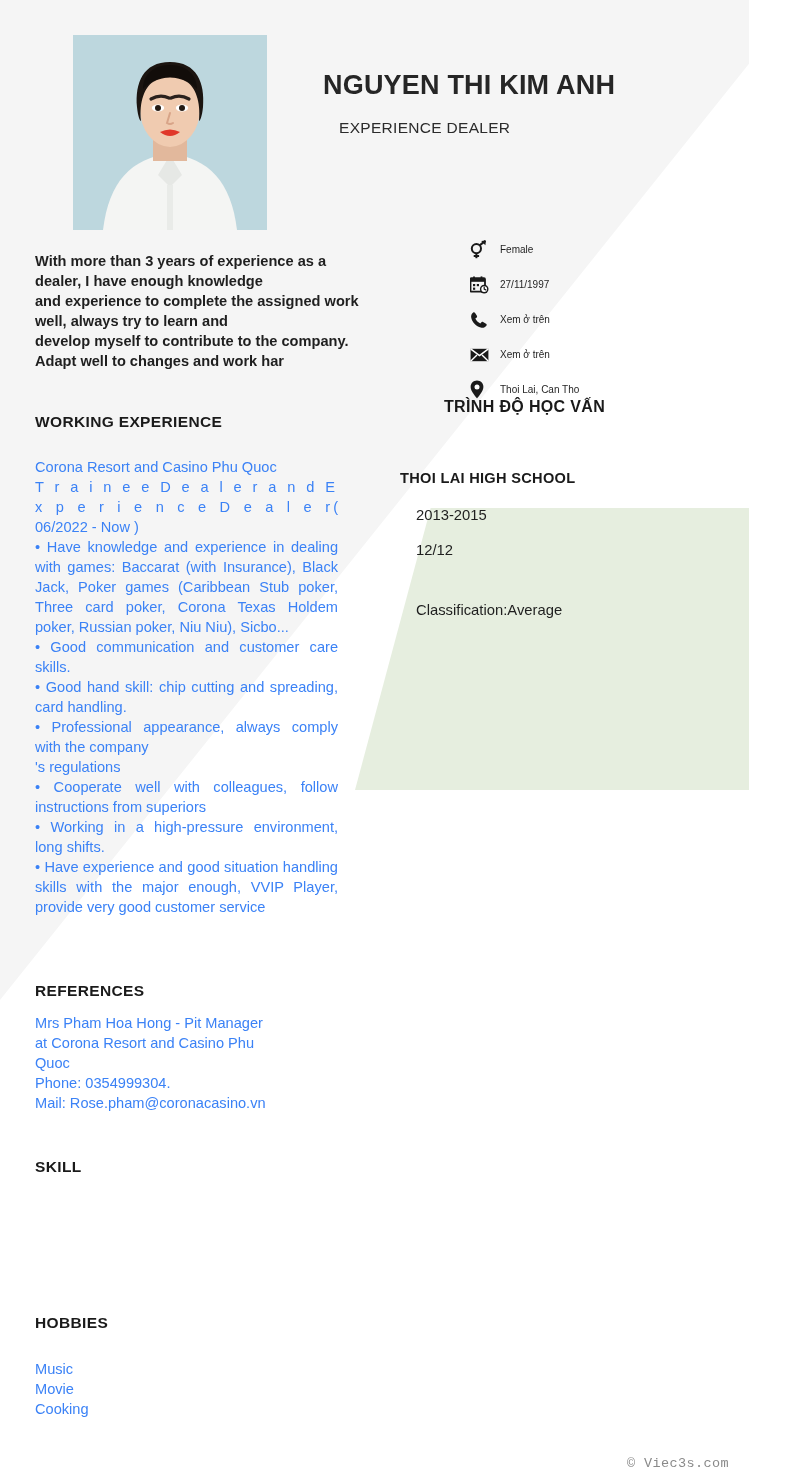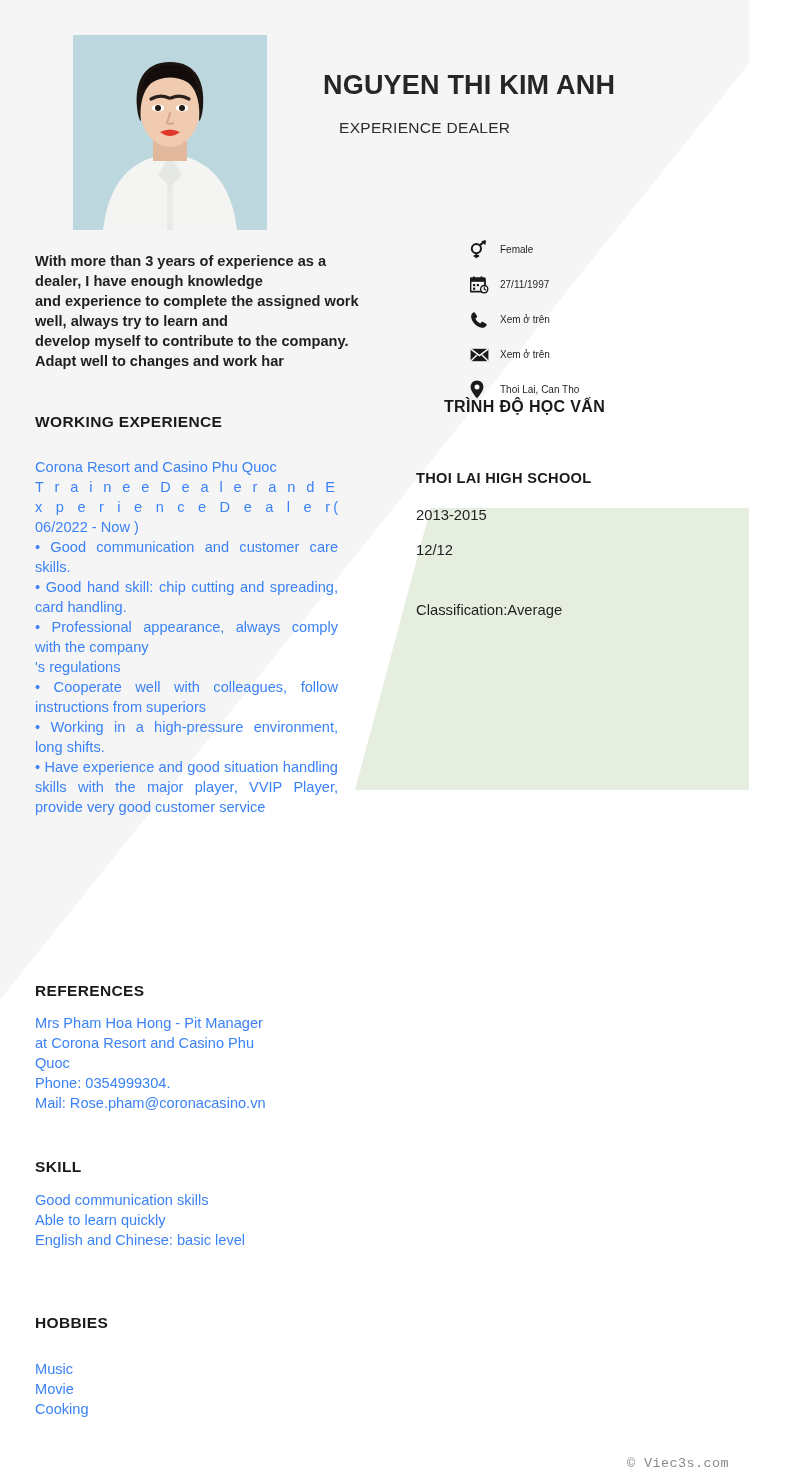--- a/index.html
+++ b/index.html
@@ -138,21 +138,21 @@
     text-align-last: left;
   }
 
   .ref-body   { left: 35px; top: 1013px; width: 330px; white-space: pre-line; }
   .skill-body { left: 35px; top: 1190px; width: 330px; white-space: pre-line; }
   .hob-body   { left: 35px; top: 1359px; width: 330px; white-space: pre-line; }
 
   
   .edu-school {
     position: absolute;
-    left: 416px; top: 470px;
+    left: 400px; top: 470px;
     font-size: 14.6px;
     font-weight: bold;
     letter-spacing: 0.3px;
     color: #1a1a1a;
     white-space: nowrap;
   }
   .edu-line {
     position: absolute;
     left: 416px;
     font-size: 14.8px;
@@ -282,40 +282,38 @@
       </span>
       <span class="contact-text">Thoi Lai, Can Tho</span>
     </div>
   </div>
 
   <div class="sec-head" style="left:35px; top:413px;text-align:right;">WORKING EXPERIENCE</div>
 
   <div class="block exp-body">
     <div class="exp-line">Corona Resort and Casino Phu Quoc</div>
     <div class="spaced"><span>T r a i n e e  D e a l e r  a n d  E x p e r i e n c e  D e a l e r</span><span style="letter-spacing:0">( 06/2022 - Now )</span></div>
+    <div class="exp-line just">• Have knowledge and experience in dealing with games: Baccarat (with Insurance), Black Jack, Poker games (Caribbean Stub poker, Three card poker, Corona Texas Holdem poker, Russian poker, Niu Niu), Sicbo...</div>
     <div class="exp-line just">• Good communication and customer care skills.</div>
     <div class="exp-line just">• Good hand skill: chip cutting and spreading, card handling.</div>
     <div class="exp-line just">• Professional appearance, always comply with the company</div>
     <div class="exp-line">'s regulations</div>
     <div class="exp-line just">• Cooperate well with colleagues, follow instructions from superiors</div>
     <div class="exp-line just">• Working in a high-pressure environment, long shifts.</div>
-    <div class="exp-line just">• Have experience and good situation handling skills with the major player, VVIP Player, provide very good customer service</div>
+    <div class="exp-line just">• Have experience and good situation handling skills with the major enough, VVIP Player, provide very good customer service</div>
   </div>
 
   <div class="sec-head" style="left:35px; top:982px;">REFERENCES</div>
   <div class="block ref-body">Mrs Pham Hoa Hong - Pit Manager
 at Corona Resort and Casino Phu
 Quoc
 Phone: 0354999304.
 Mail: Rose.pham@coronacasino.vn</div>
 
   <div class="sec-head" style="left:35px; top:1158px;text-align:right;">SKILL</div>
-  <div class="block skill-body">Good communication skills
-Able to learn quickly
-English and Chinese: basic level</div>
 
   <div class="sec-head" style="left:35px; top:1314px;">HOBBIES</div>
   <div class="block hob-body">Music
 Movie
 Cooking</div>
 
   <div class="sec-head" style="left:416px; top:398px; font-size:16px;margin-left:28px;">TRÌNH ĐỘ HỌC VẤN</div>
   <div class="edu-school">THOI LAI HIGH SCHOOL</div>
   <div class="edu-line" style="top:507px;">2013-2015</div>
   <div class="edu-line" style="top:542px;">12/12</div>

